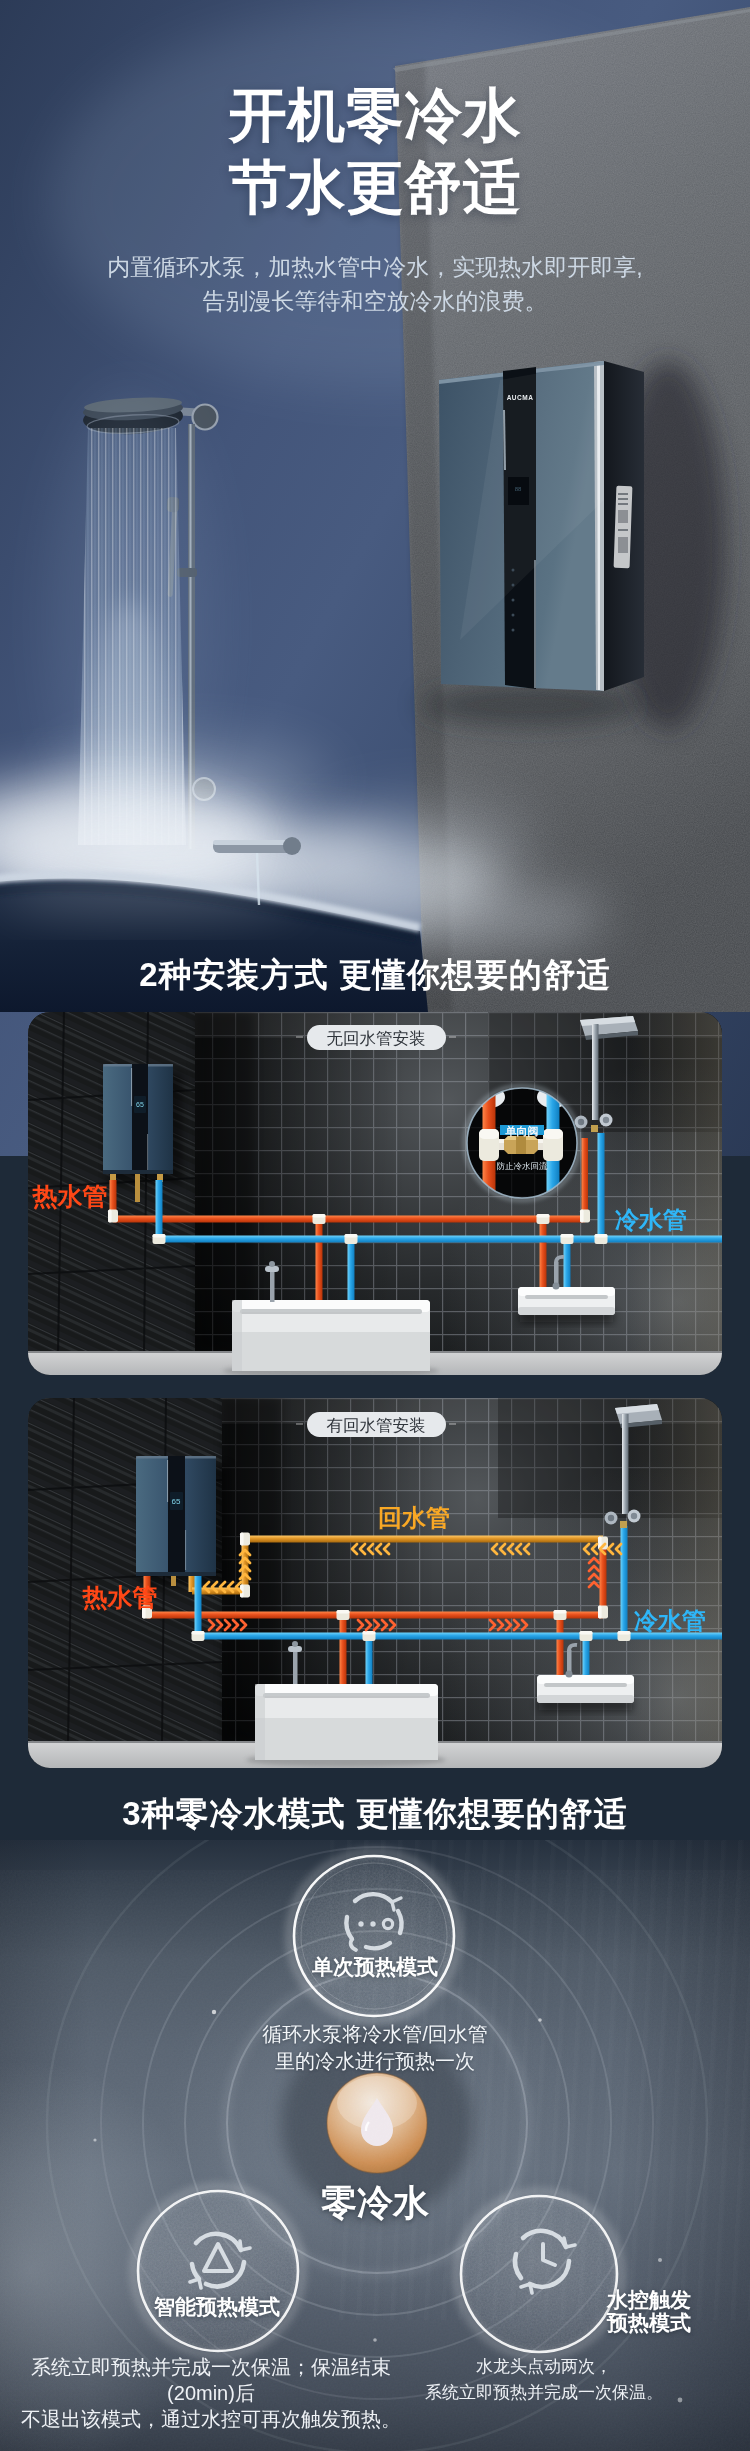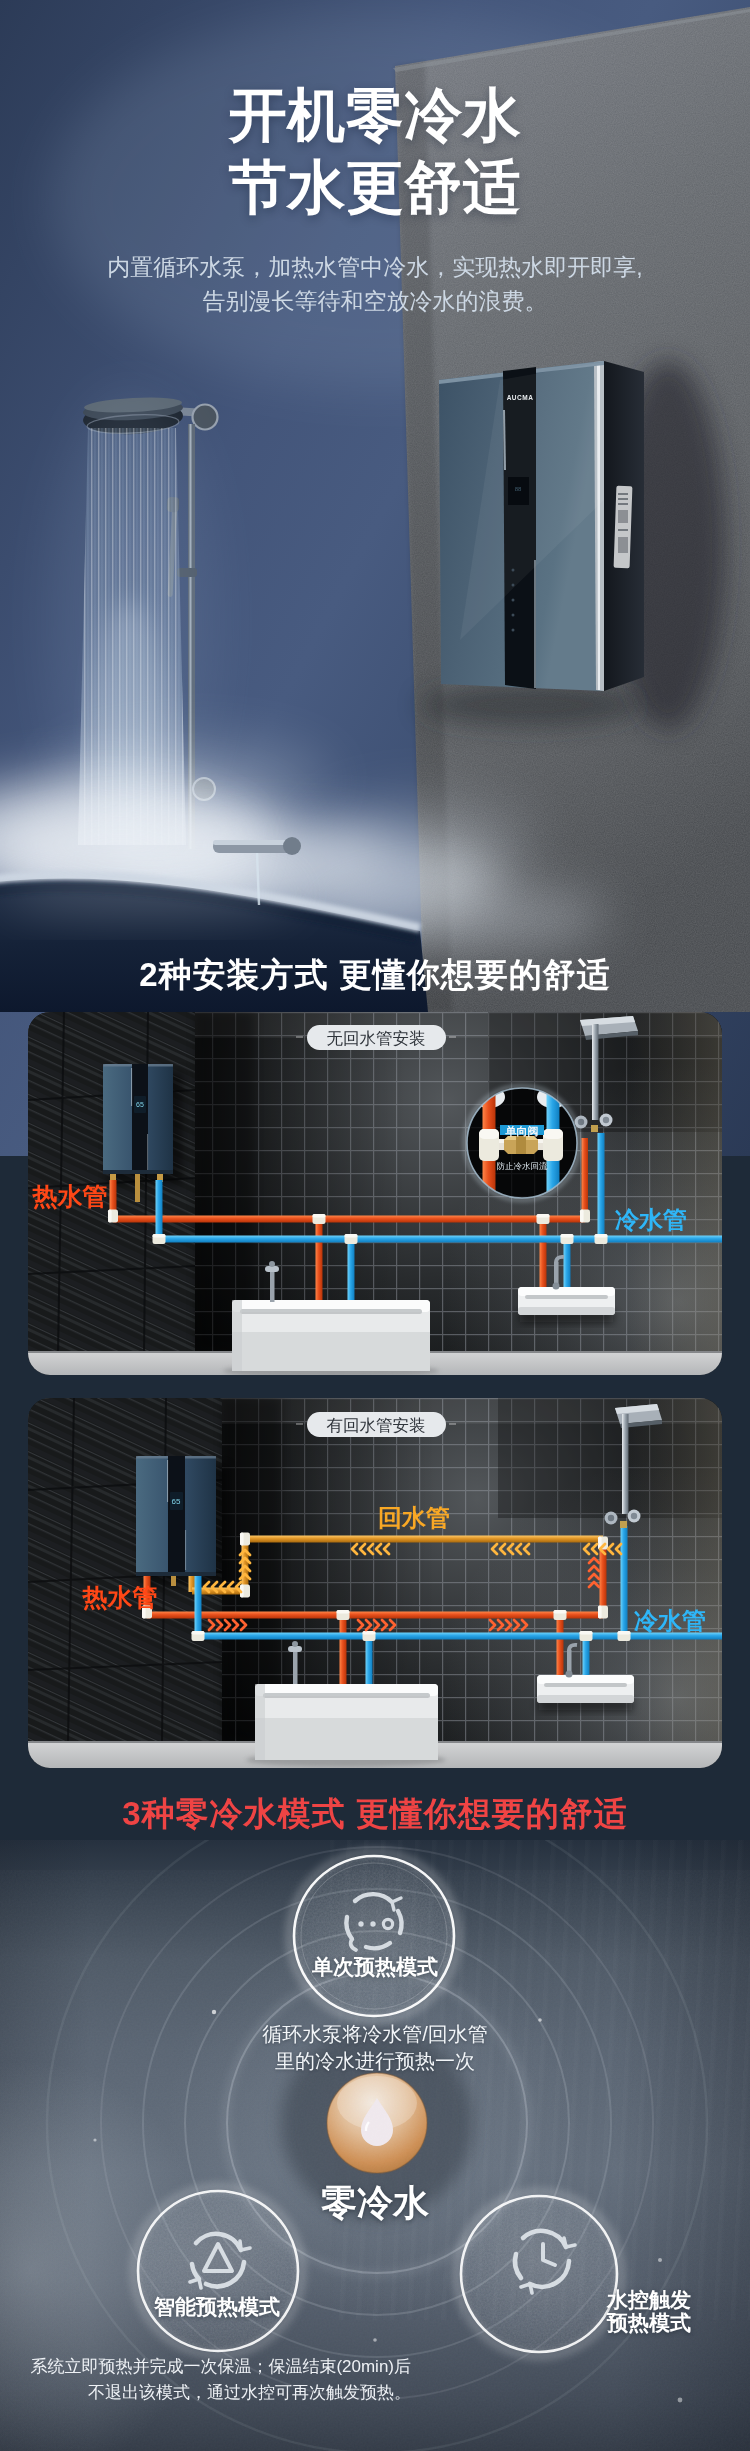--- a/index.html
+++ b/index.html
@@ -549,21 +549,21 @@
 
   <g>
     <rect x="279" y="14" width="139" height="25" rx="12.5" fill="#e6e9ec"></rect>
     <rect x="268" y="25" width="7" height="2" fill="#ffffff" opacity="0.3"></rect>
     <rect x="421" y="25" width="7" height="2" fill="#ffffff" opacity="0.3"></rect>
     <text x="348" y="32.5" font-size="16.5" fill="#2f343b" text-anchor="middle" font-family="Liberation Sans, sans-serif">有回水管安装</text>
   </g>
 </svg>
 </div>
 
-<div class="abs ctr" style="top:1792px;font-size:33px;font-weight:bold;color:#ef4444;letter-spacing:1px;">3种零冷水模式 更懂你想要的舒适</div>
+<div class="abs ctr" style="top:1792px;font-size:33px;font-weight:bold;color:#ffffff;letter-spacing:1px;">3种零冷水模式 更懂你想要的舒适</div>
 
 <div class="abs" id="modes" style="left:0;top:1840px;width:614px;height:611px;">
 
 <div class="abs" style="left:0;top:0;width:750px;height:611px;background:
   radial-gradient(260px 300px at 30px 430px, rgba(205,214,222,0.30), rgba(205,214,222,0) 70%),
   radial-gradient(300px 280px at 375px 280px, rgba(175,185,196,0.20), rgba(175,185,196,0) 70%),
   linear-gradient(90deg, rgba(24,30,40,0.25) 0%, rgba(24,30,40,0) 12%, rgba(24,30,40,0) 82%, rgba(24,30,40,0.35) 100%),
   linear-gradient(180deg,#26313f 0px,#3c4754 60px,#4f5a67 120px,#5a6573 210px,#626d7b 330px,#57616f 440px,#424b58 555px,#333b47 611px);"></div>
 
 <div class="abs" style="left:330px;top:0;width:420px;height:480px;opacity:0.33;background:repeating-linear-gradient(93deg, rgba(235,240,245,0.055) 0 3px, rgba(40,48,58,0.04) 6px 10px, rgba(0,0,0,0) 10px 17px);"></div>
@@ -676,15 +676,16 @@
 <div class="abs ctr" style="top:113px;font-size:21px;font-weight:bold;color:#ffffff;text-shadow:0 1px 4px rgba(20,30,40,0.5);">单次预热模式</div>
 
 <div class="abs ctr" style="top:181px;font-size:20px;line-height:27px;color:#f2f5f8;text-shadow:0 1px 3px rgba(20,30,40,0.4);">循环水泵将冷水管/回水管<br>里的冷水进行预热一次</div>
 
 <div class="abs ctr" style="top:339px;font-size:36px;font-weight:bold;color:#ffffff;text-shadow:0 1px 4px rgba(20,30,40,0.5);">零冷水</div>
 
 <div class="abs" style="left:67px;top:453px;width:300px;text-align:center;font-size:21px;font-weight:bold;color:#ffffff;text-shadow:0 1px 4px rgba(20,30,40,0.5);">智能预热模式</div>
 
 <div class="abs" style="left:391px;top:448px;width:300px;text-align:right;font-size:21px;font-weight:bold;line-height:23px;color:#ffffff;text-shadow:0 1px 4px rgba(20,30,40,0.5);">水控触发<br>预热模式</div>
 
-<div class="abs" style="left:11px;top:514px;width:400px;text-align:right;font-size:17px;line-height:26px;color:#eef1f5;">系统立即预热并完成一次保温；保温结束(20min)后<br>不退出该模式，通过水控可再次触发预热。</div>
-
+<div class="abs" style="left:11px;top:514px;width:400px;text-align:center;font-size:20px;line-height:26px;color:#eef1f5;">系统立即预热并完成一次保温；保温结束(20min)后<br>不退出该模式，通过水控可再次触发预热。</div>
+
+<div class="abs" style="left:394px;top:514px;width:300px;text-align:center;font-size:17px;line-height:26px;color:#eef1f5;">水龙头点动两次，<br>系统立即预热并完成一次保温。</div>
 </div>
 
 </body></html>

